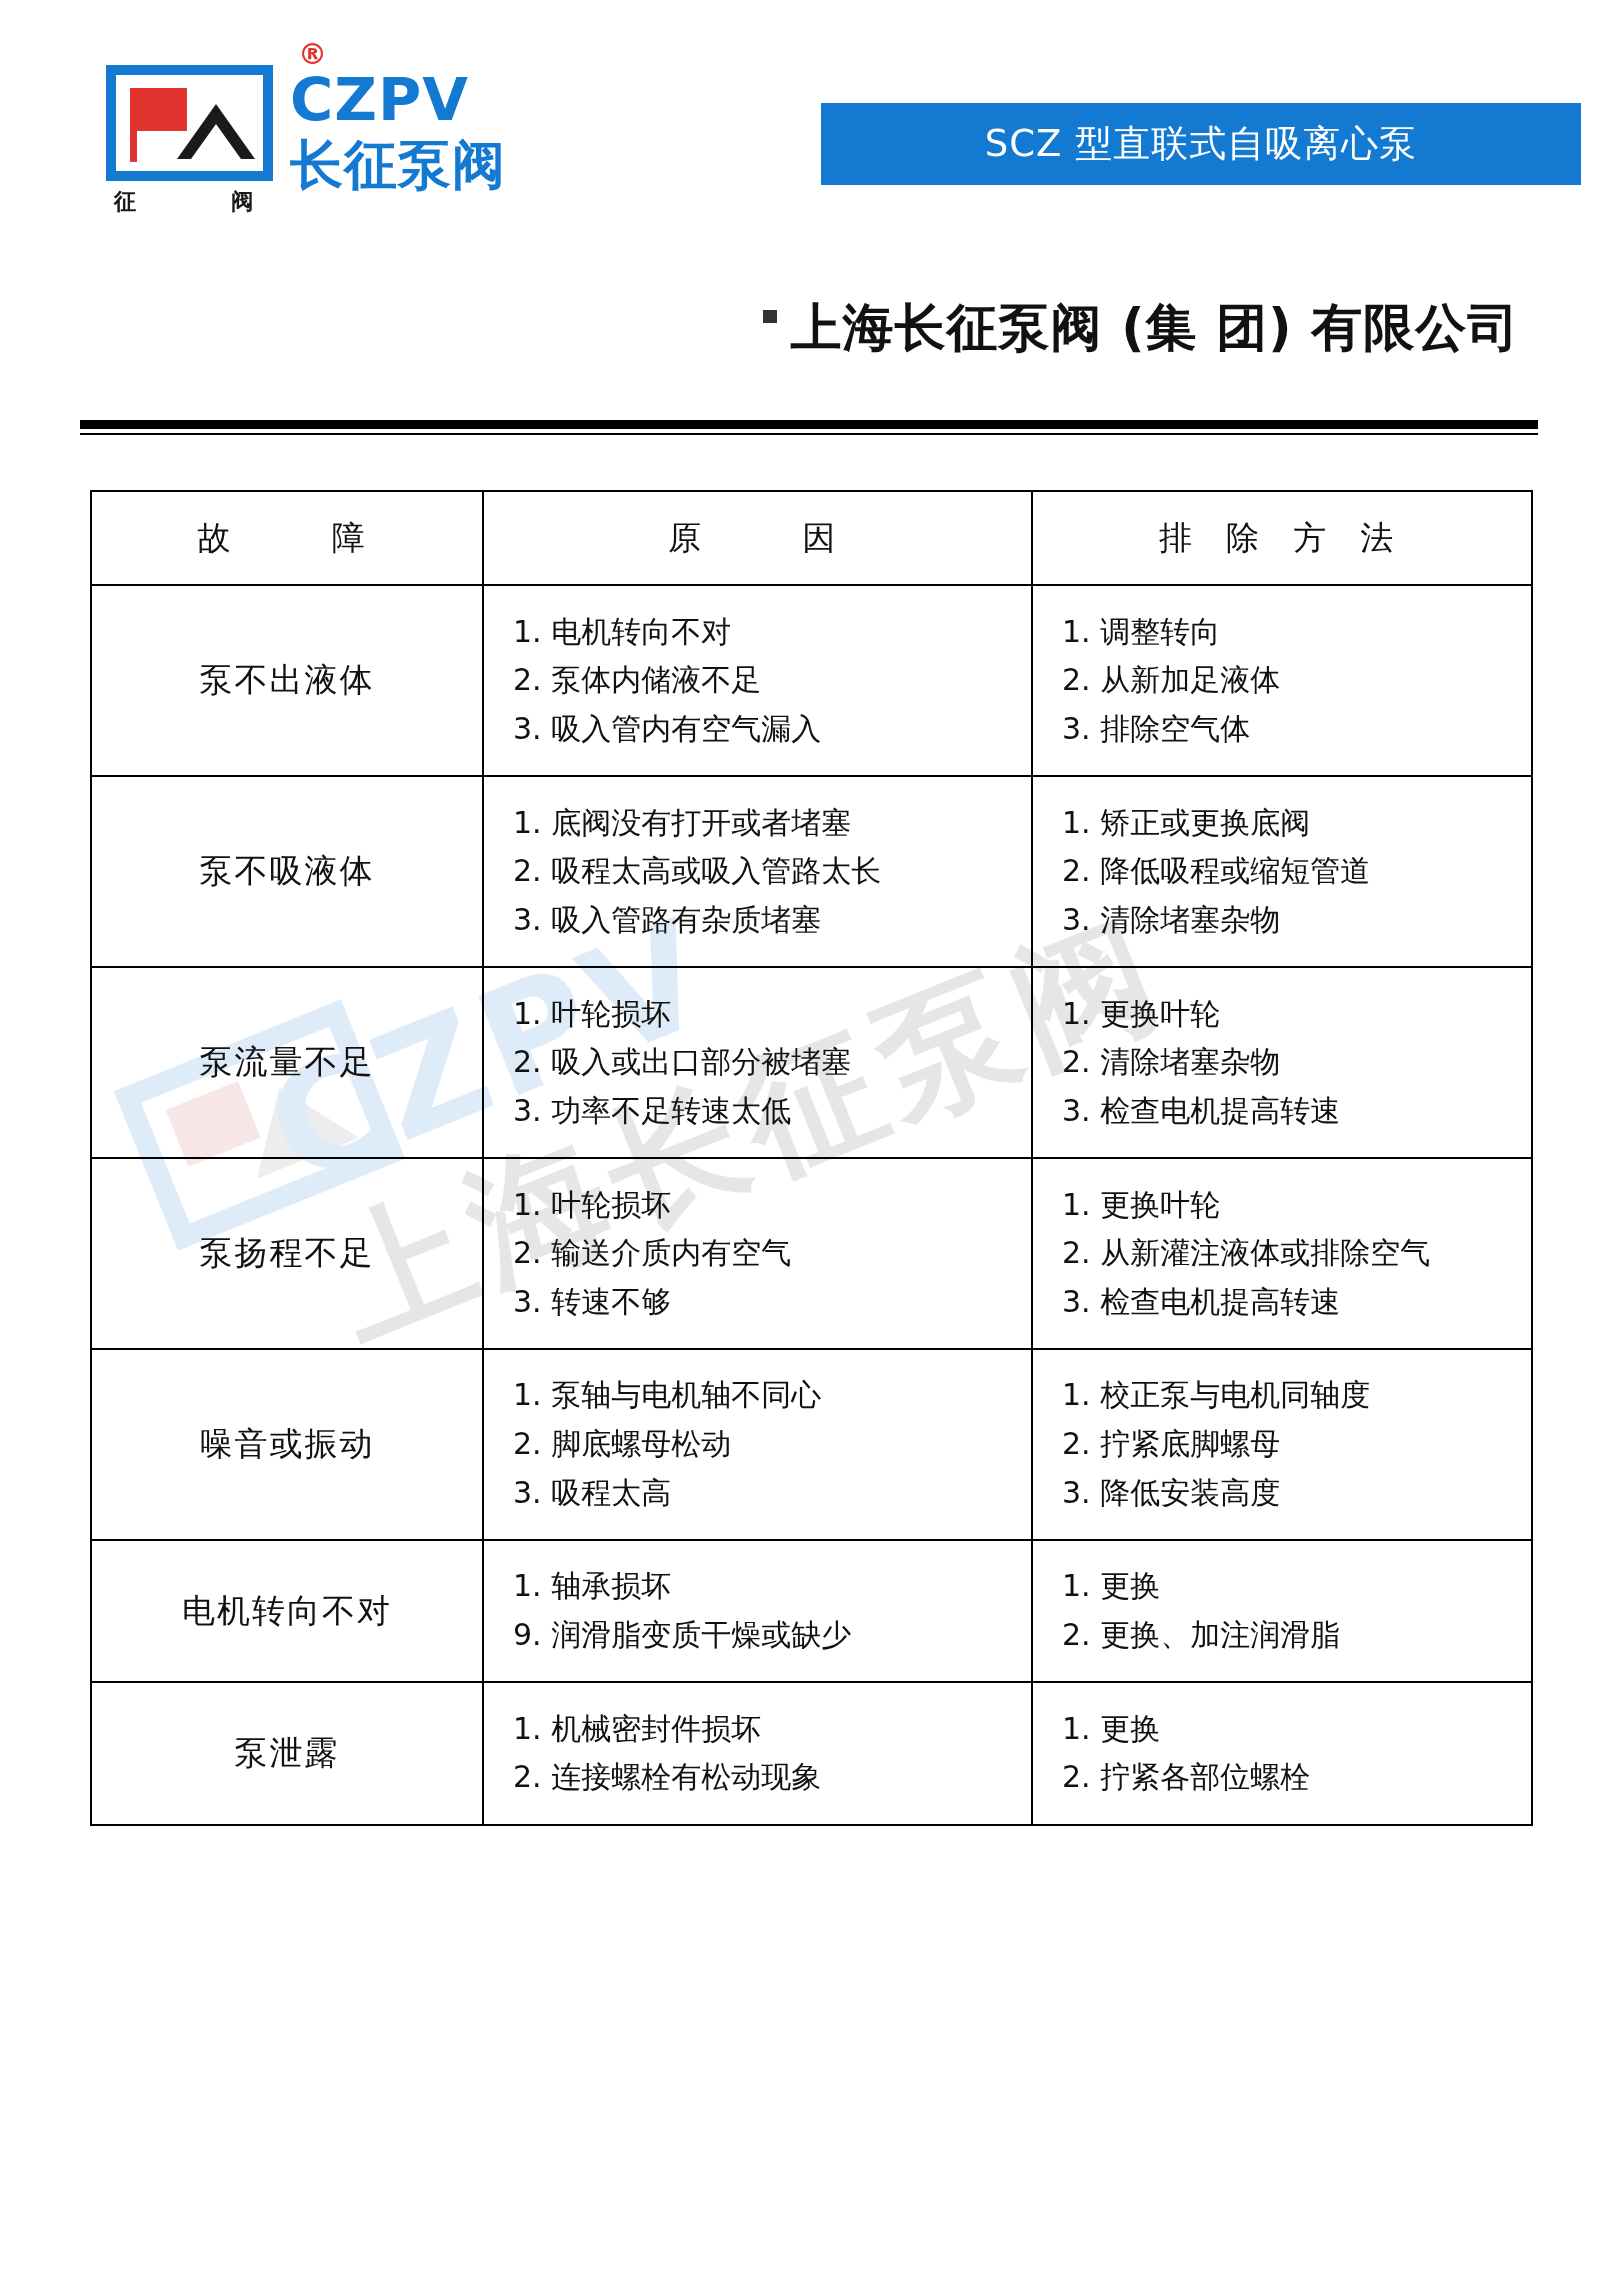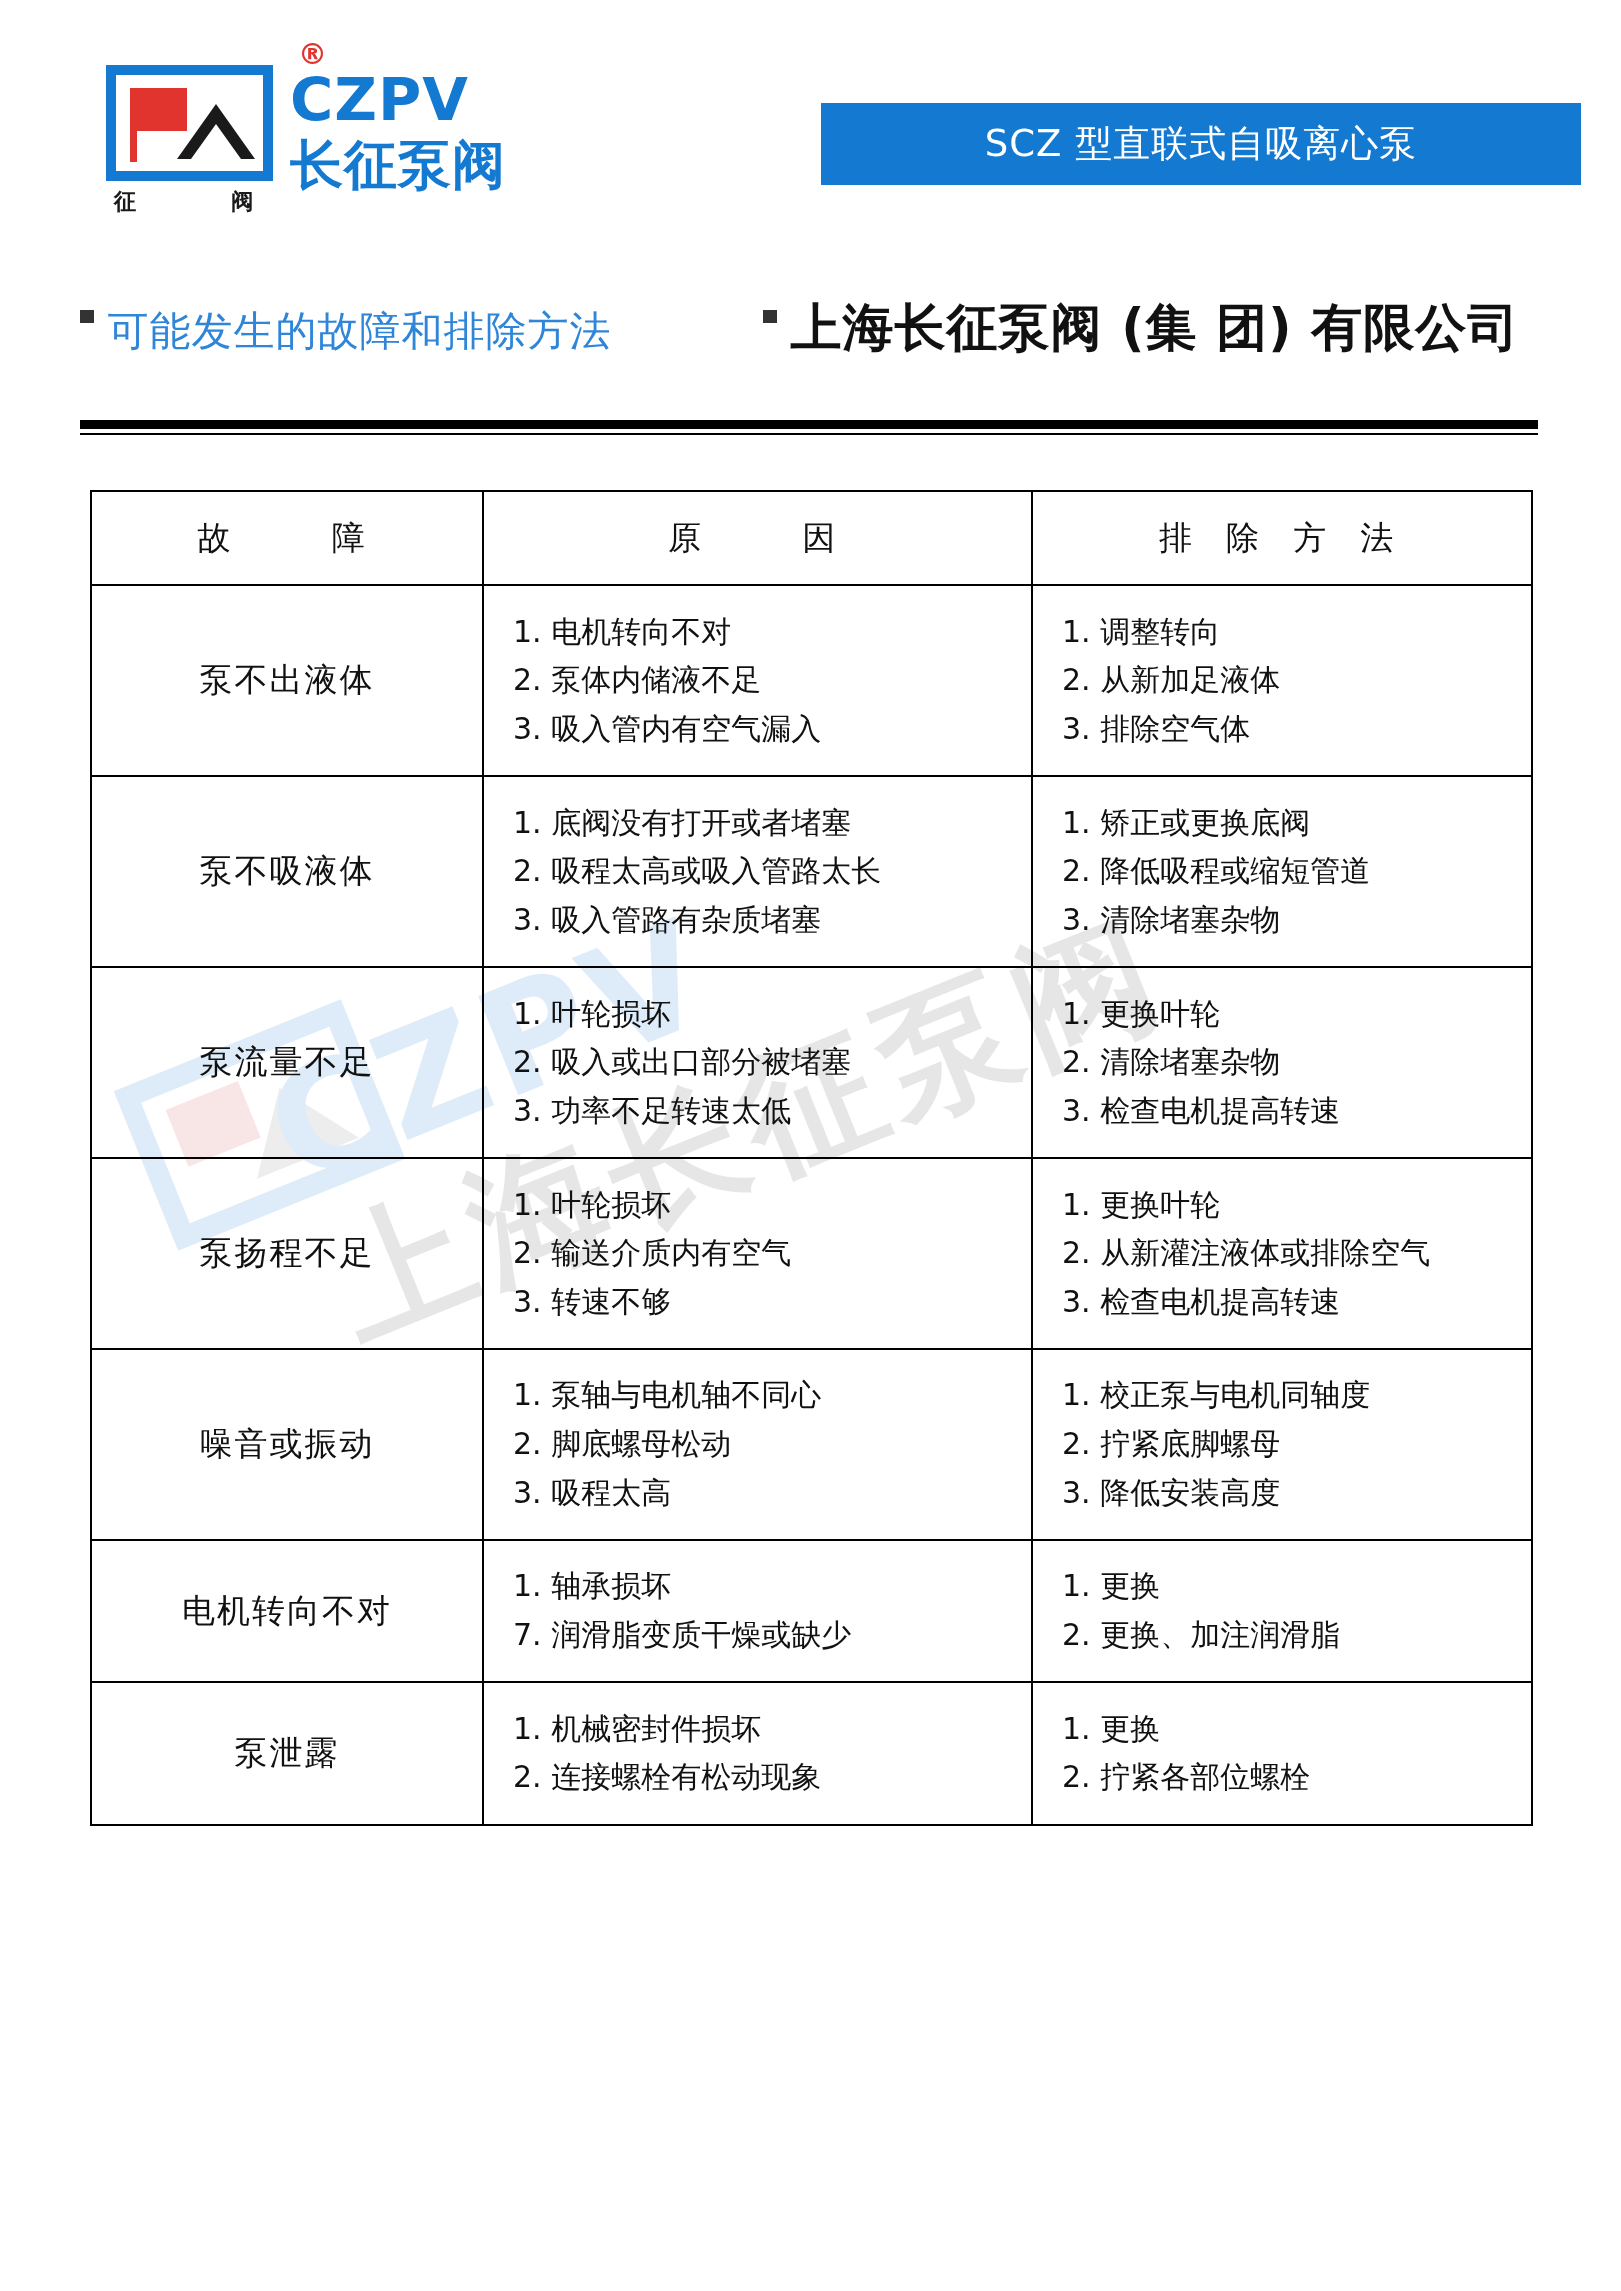--- a/index.html
+++ b/index.html
@@ -320,23 +320,20 @@
       <div class="logo-text-en">CZPV</div>
       <div class="logo-text-cn">长征泵阀</div>
       <div class="logo-sub-left">征</div>
       <div class="logo-sub-mid">阀</div>
     </div>
 
     <div class="title-bar">SCZ 型直联式自吸离心泵</div>
   </div>
 
   <div class="subhead">
-    <div class="sub-left">
-      <span class="bullet"></span><span>可能发生的故障和排除方法</span>
-    </div>
     <div class="sub-right">
       <span class="bullet"></span><span>上海长征泵阀 (集 团) 有限公司</span>
     </div>
   </div>
 
   <div class="rule-thick"></div>
   <div class="rule-thin"></div>
 
   <div class="watermark">
     <div class="wm-mark">
@@ -426,21 +423,21 @@
           <td class="list-cell">
             <div>1. 校正泵与电机同轴度</div>
             <div>2. 拧紧底脚螺母</div>
             <div>3. 降低安装高度</div>
           </td>
         </tr>
         <tr>
           <td class="fault-cell">电机转向不对</td>
           <td class="list-cell">
             <div>1. 轴承损坏</div>
-            <div>7. 润滑脂变质干燥或缺少</div>
+            <div>9. 润滑脂变质干燥或缺少</div>
           </td>
           <td class="list-cell">
             <div>1. 更换</div>
             <div>2. 更换、加注润滑脂</div>
           </td>
         </tr>
         <tr>
           <td class="fault-cell">泵泄露</td>
           <td class="list-cell">
             <div>1. 机械密封件损坏</div>

